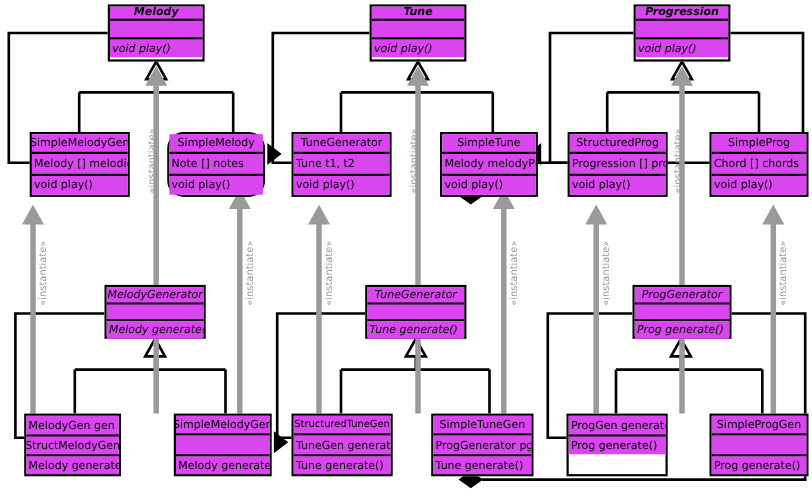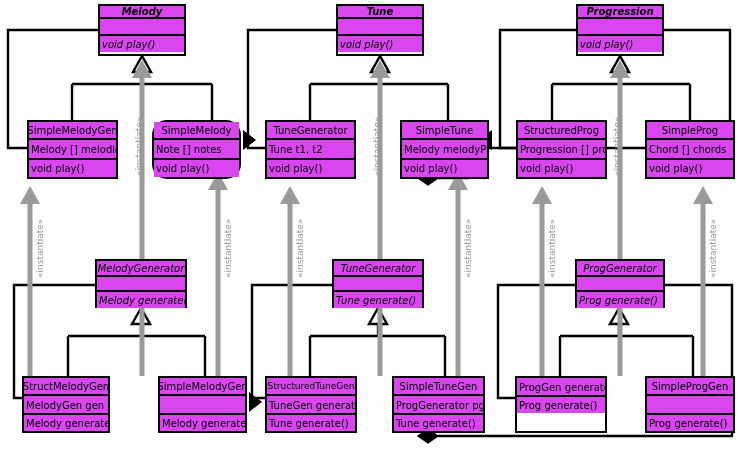--- a/index.html
+++ b/index.html
@@ -214,22 +214,22 @@
     <div class="row ops" style="height:16px;">Tune generate()</div>
   </div>
 
   <div class="umlbox gen" style="left:575px;top:259px;width:90px;height:49px;">
     <div class="row name" style="height:16px;">ProgGenerator</div>
     <div class="row attrs" style="height:15px;"></div>
     <div class="row ops" style="height:16px;">Prog generate()</div>
   </div>
 
   <div class="umlbox" style="left:22px;top:376px;width:88px;height:57px;">
+    <div class="row attrs" style="height:19px;line-height:19px;">MelodyGen gen</div>
     <div class="row name" style="height:18px;">StructMelodyGen</div>
-    <div class="row attrs" style="height:19px;line-height:19px;">MelodyGen gen</div>
     <div class="row ops" style="height:16px;">Melody generate()</div>
   </div>
 
   <div class="umlbox" style="left:158px;top:376px;width:89px;height:57px;">
     <div class="row name" style="height:18px;">SimpleMelodyGen</div>
     <div class="row attrs" style="height:19px;line-height:19px;"></div>
     <div class="row ops" style="height:16px;">Melody generate()</div>
   </div>
 
   <div class="umlbox" style="left:265px;top:376px;width:92px;height:57px;">

